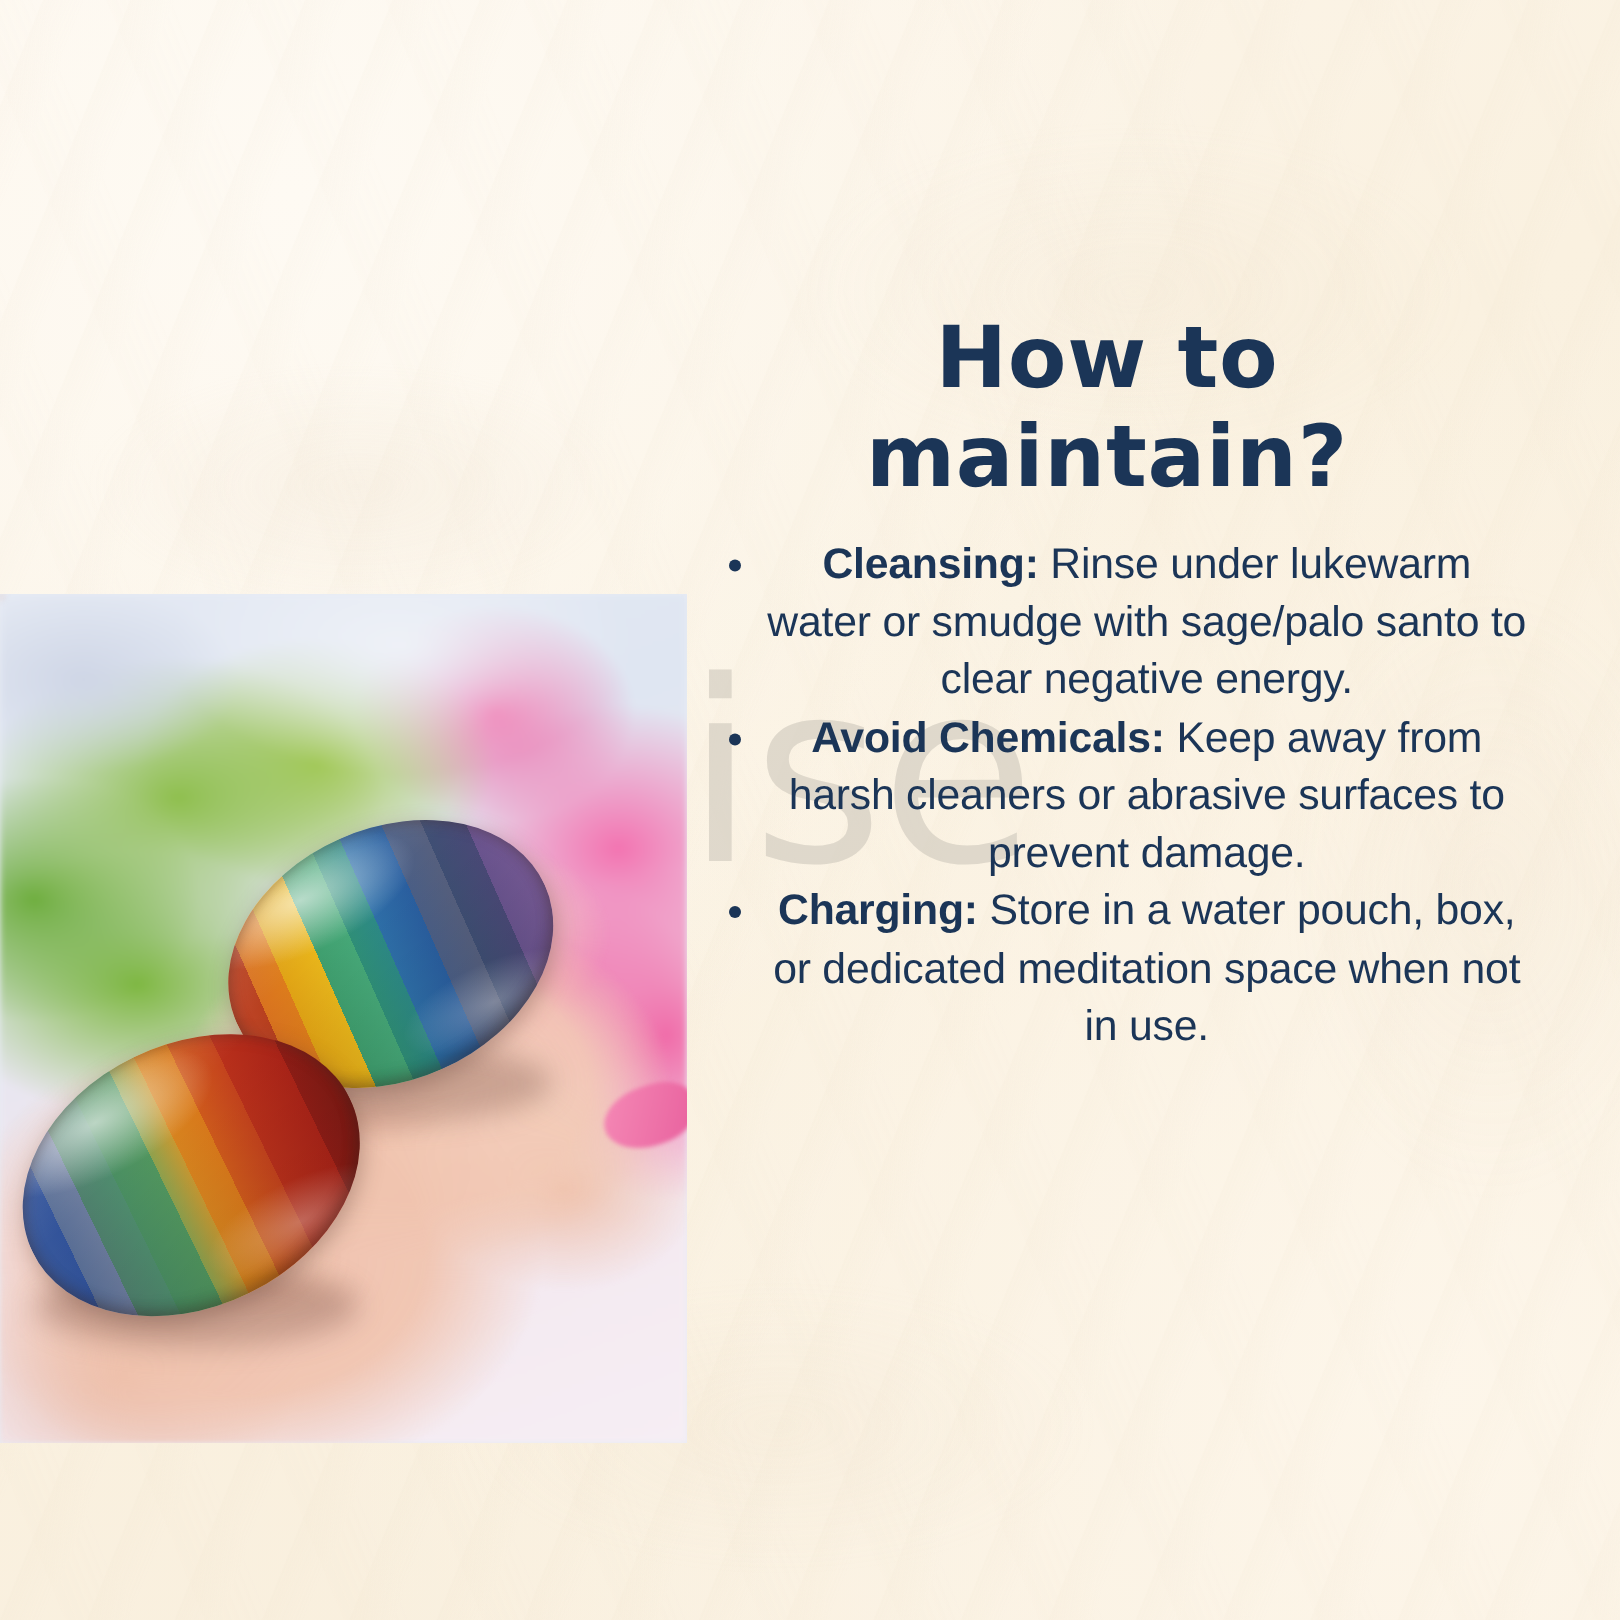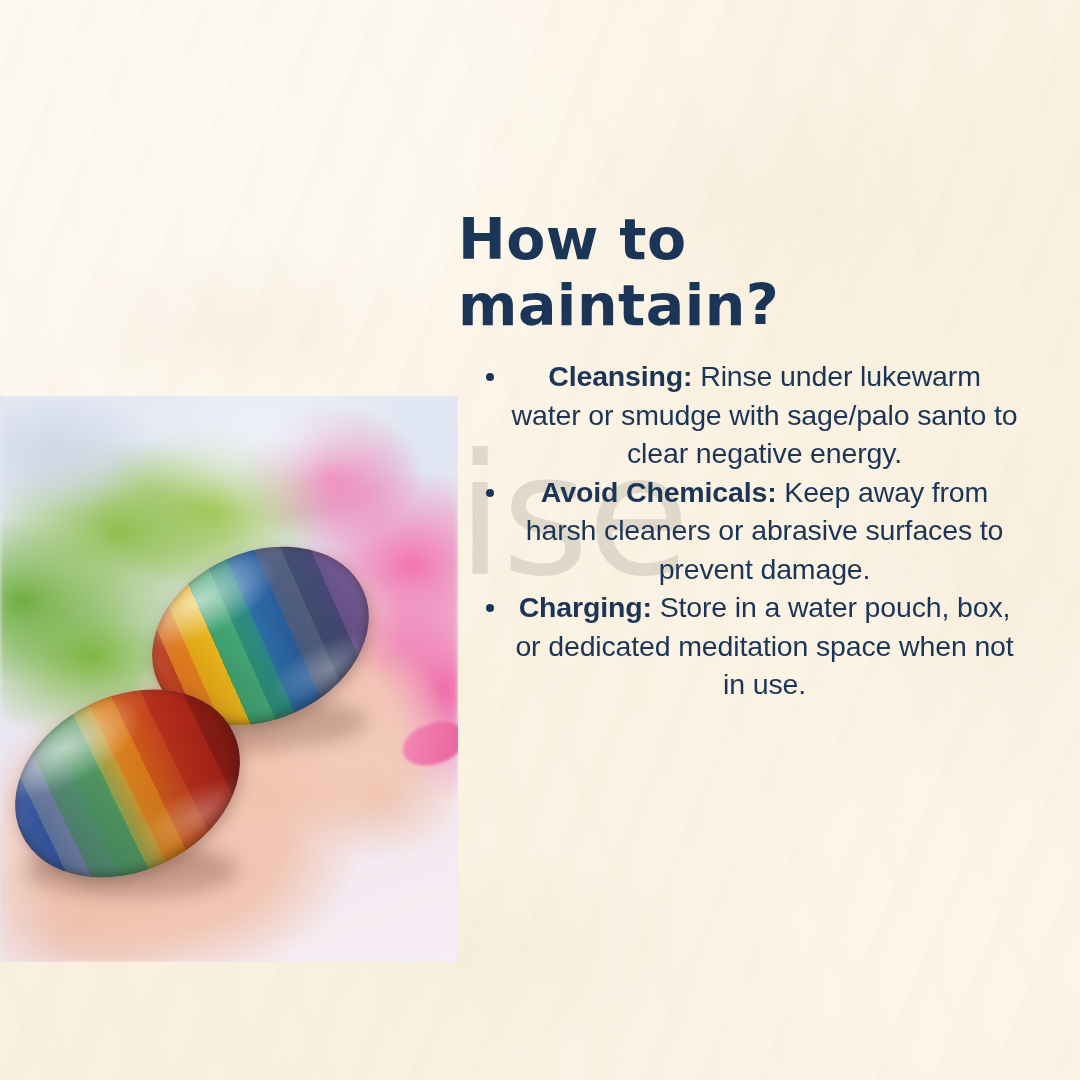--- a/index.html
+++ b/index.html
@@ -76,21 +76,21 @@
     pointer-events: none;
     z-index: 5;
   }
 
   
   #headline {
     position: absolute;
     left: 458px;
     top: 168px;
     width: 560px;
-    text-align: left;
+    text-align: center;
     font-family: "DejaVu Sans", sans-serif;
     font-size: 57px;
     font-weight: 700;
     letter-spacing: 0.5px;
     color: #1b3557;
     z-index: 8;
   }
 
   
   #tips-list {

